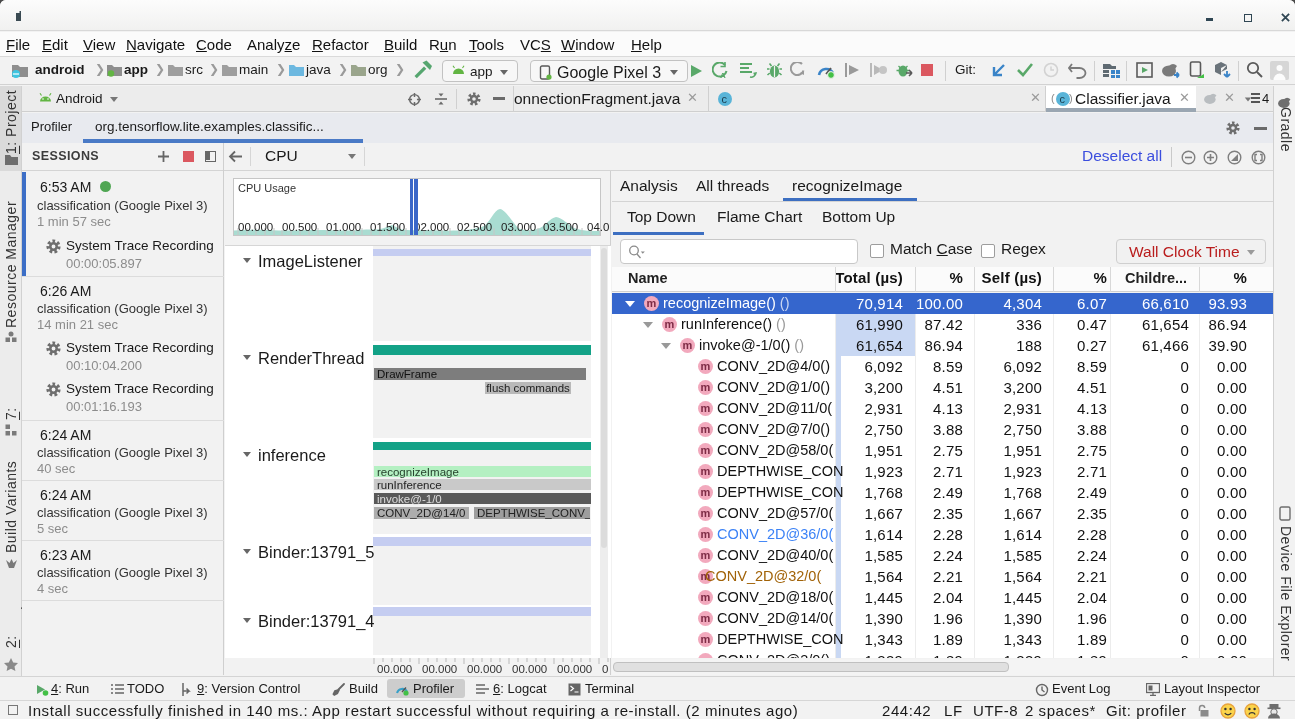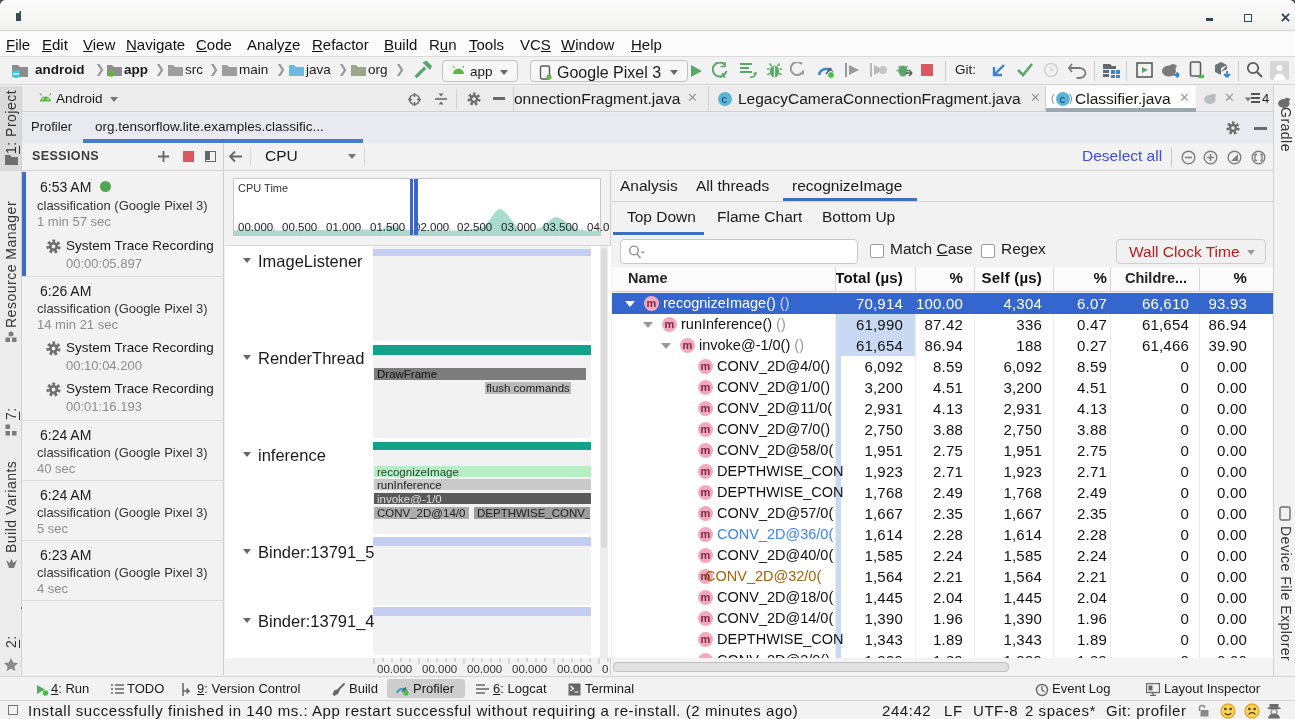--- a/index.html
+++ b/index.html
@@ -235,21 +235,20 @@
         <circle cx="7" cy="7" r="5" fill="none" stroke="#6e6e6e" stroke-width="3.2" stroke-dasharray="2.4 2.0"></circle>
         <circle cx="7" cy="7" r="3" fill="none" stroke="#6e6e6e" stroke-width="2.4"></circle>
       </svg>
  <div class="abs" style="left:471px;top:11px;width:12px;height:3px;background:#6a6a6a"></div>
  <div class="abs" style="left:491px;top:0;width:559px;height:26px;border-left:1px solid #d0d0d0"></div>
  <span class="abs" style="left:492px;top:4px;font-size:15.5px;color:#1a1a1a">onnectionFragment.java</span>
  <span class="abs" style="left:665px;top:4px;font-size:13px;color:#9a9a9a">✕</span>
  <div class="abs" style="left:686px;top:0;width:1px;height:26px;background:#d0d0d0"></div>
  <circle class="abs" style="left:696px;top:6px;width:14px;height:14px;border-radius:50%;background:#59b4d8"></circle>
  <span class="abs" style="left:699.5px;top:6.5px;font-size:11px;color:#1a3a4a">c</span>
- <span class="abs" style="left:716px;top:4px;font-size:15.5px;color:#1a1a1a">LegacyCameraConnectionFragment.java</span>
  <span class="abs" style="left:1008px;top:4px;font-size:13px;color:#9a9a9a">✕</span>
  <div class="abs" style="left:1023px;top:0;width:1px;height:26px;background:#d0d0d0"></div>
  <div class="abs" style="left:1024px;top:0;width:150px;height:26px;background:#fff"></div>
  <div class="abs" style="left:1024px;top:22px;width:150px;height:4px;background:#9aa6b2"></div>
  <span class="abs" style="left:1029px;top:6px;font-size:11px;color:#8a8a8a">(</span>
  <div class="abs" style="left:1034px;top:6px;width:14px;height:14px;border-radius:50%;background:#59b4d8"></div>
  <span class="abs" style="left:1037.5px;top:6.5px;font-size:11px;color:#1a3a4a">c</span>
  <span class="abs" style="left:1047px;top:6px;font-size:11px;color:#8a8a8a">)</span>
  <span class="abs" style="left:1053px;top:4px;font-size:15.5px;color:#1a1a1a">Classifier.java</span>
  <span class="abs" style="left:1157px;top:4px;font-size:13px;color:#9a9a9a">✕</span>
@@ -389,21 +388,21 @@
  <span class="abs gray13" style="left:15px;top:350px">5 sec</span>
  <div class="abs" style="left:0;top:369px;width:202px;height:1px;background:#dcdcdc"></div>
  <span class="abs" style="left:18px;top:376px;font-size:14px;color:#1a1a1a">6:23 AM</span>
  <span class="abs" style="left:15px;top:394px;font-size:13px;color:#333">classification (Google Pixel 3)</span>
  <span class="abs gray13" style="left:15px;top:410px">4 sec</span>
  <div class="abs" style="left:0;top:429px;width:202px;height:1px;background:#dcdcdc"></div>
 </div>
 
 <div class="tl">
  <div class="abs" style="left:8px;top:7px;width:368px;height:58px;background:#fff;border:1px solid #c6c6c6">
-  <span class="abs" style="left:4px;top:3px;font-size:11px;color:#333">CPU Time</span>
+  <span class="abs" style="left:4px;top:3px;font-size:11px;color:#333">CPU Usage</span>
   <svg class="abs" style="left:0;top:0" width="366" height="56" viewBox="0 0 366 56">
    <path d="M0 56 L0 51.5 C15 50,30 51,45 51.5 C60 52,75 50.5,90 51 C105 51.5,115 52,125 51 C135 50,143 51.5,150 49 L158 46 L166 50 C175 52,190 51,205 51.5 C220 52,240 51.5,250 47 C256 43,260 31,266 30 C272 31,278 43,284 49 C290 52,298 52,306 49 C312 46,316 39,322 38 C328 39,334 45,340 49 C348 52,358 52,366 52 L366 56 z" fill="#a9dcd1"></path>
    <g stroke="#c6c6c6" stroke-width="1">
    <path d="M4 49 v7 M13 49 v7 M22 49 v7 M31 49 v7 M40 49 v7 M48 51 v5 M57 51 v5 M66 51 v5 M75 51 v5 M84 49 v7 M93 51 v5 M102 51 v5 M111 51 v5 M120 51 v5 M128 49 v7 M137 51 v5 M146 51 v5 M155 51 v5 M164 51 v5 M172 49 v7 M181 51 v5 M190 51 v5 M199 51 v5 M208 51 v5 M216 49 v7 M225 51 v5 M234 51 v5 M243 51 v5 M252 51 v5 M260 49 v7 M269 51 v5 M278 51 v5 M287 51 v5 M296 51 v5 M304 49 v7 M313 51 v5 M322 51 v5 M331 51 v5 M340 51 v5 M348 49 v7 M357 51 v5 M366 51 v5"></path>
           </g>
   </svg>
   <span class="abs" style="left:4px;top:42px;font-size:11.5px;color:#222">00.000</span>
         <span class="abs" style="left:48px;top:42px;font-size:11.5px;color:#222">00.500</span>
         <span class="abs" style="left:92px;top:42px;font-size:11.5px;color:#222">01.000</span>
         <span class="abs" style="left:136px;top:42px;font-size:11.5px;color:#222">01.500</span>

